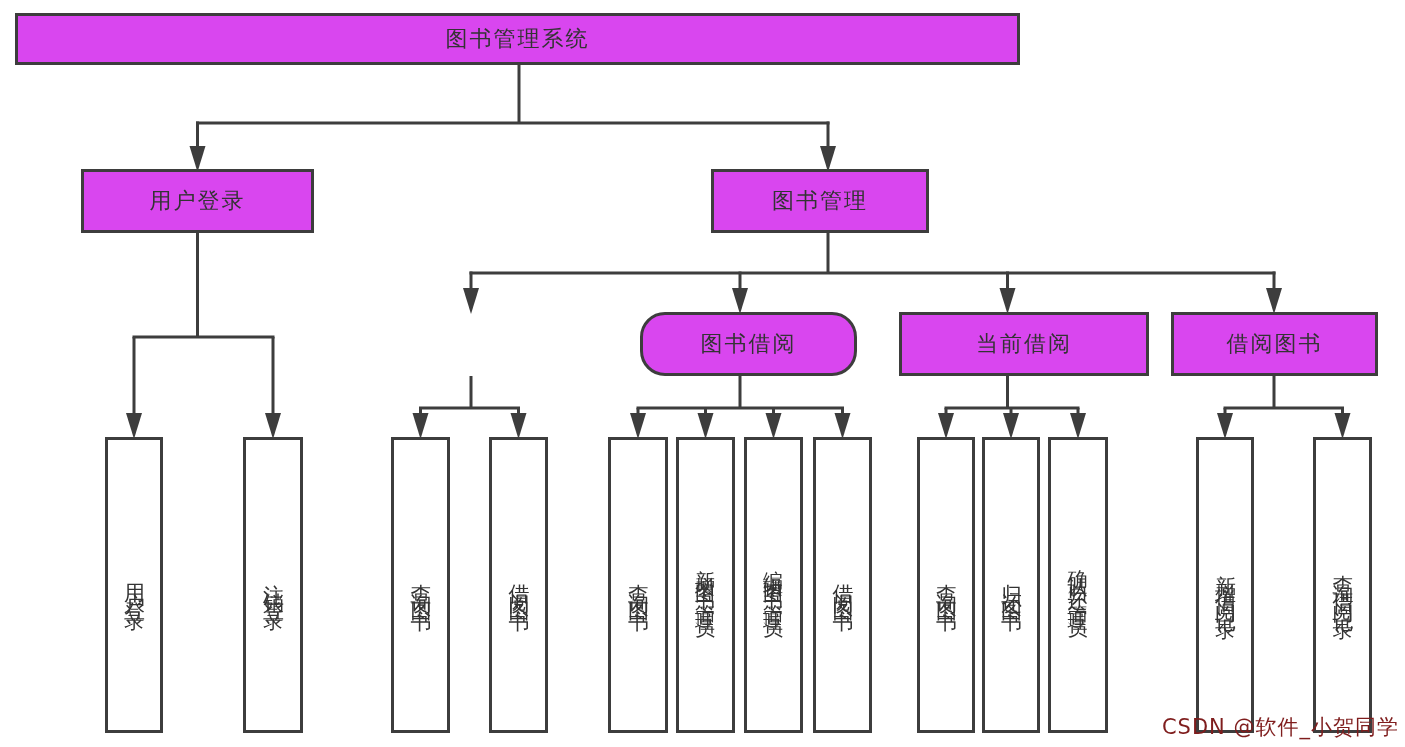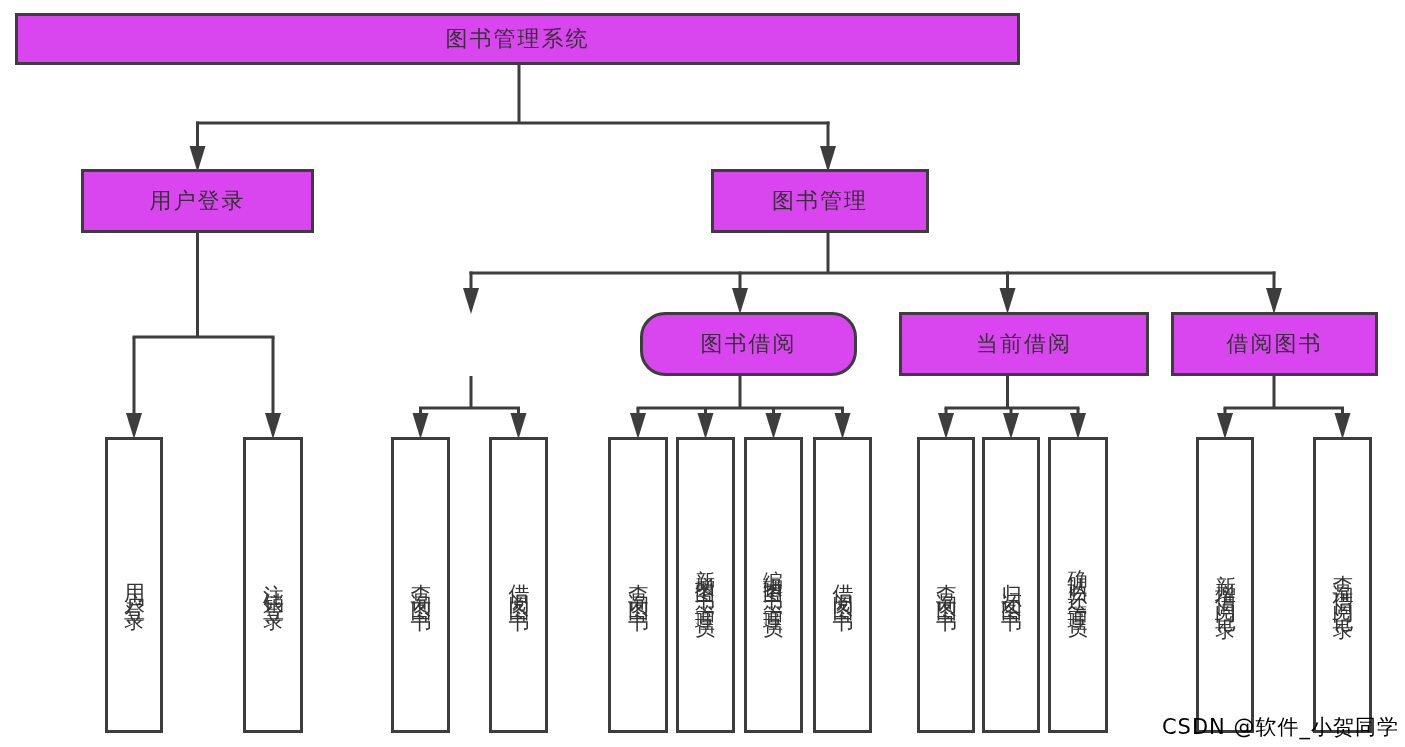--- a/index.html
+++ b/index.html
@@ -163,15 +163,15 @@
     <span class="vlabel">确认归还（管理员）</span>
   </div>
 
   <div class="vbox" style="left:1196px; width:58px;">
     <span class="vlabel">新增借阅记录</span>
   </div>
   <div class="vbox" style="left:1313px; width:59px;">
     <span class="vlabel">查询借阅记录</span>
   </div>
 
-  <div class="watermark" style="color: #000000;">CSDN @软件_小贺同学</div>
+  <div class="watermark" style="color: #7f1d1d;">CSDN @软件_小贺同学</div>
 
 </div>
 
 </body></html>

